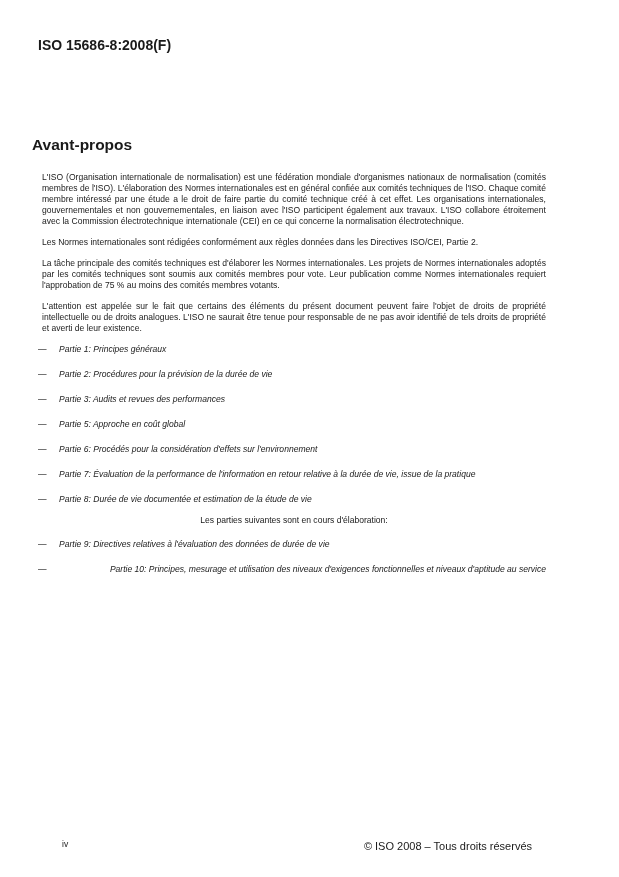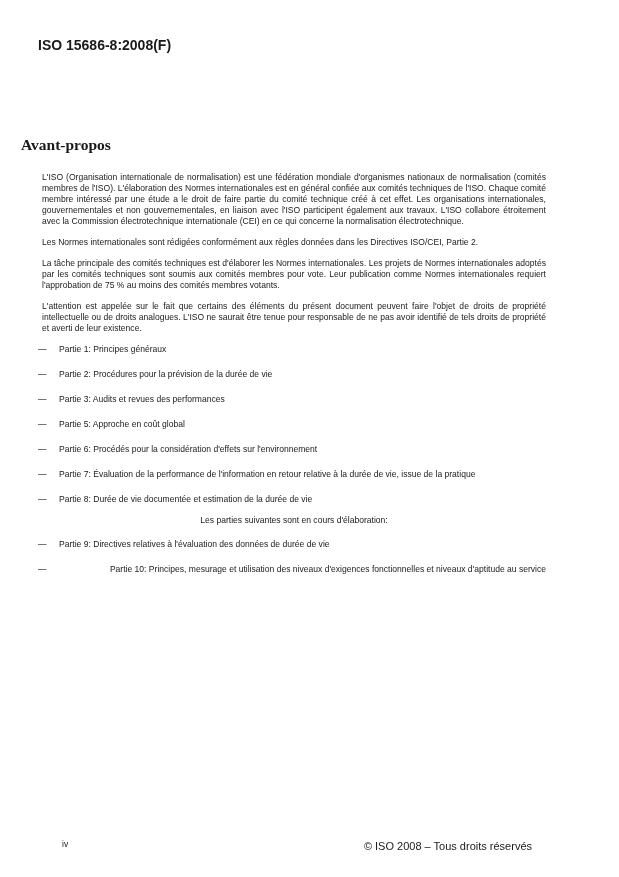--- a/index.html
+++ b/index.html
@@ -5,32 +5,32 @@
     html, body { margin: 0; padding: 0; background: #ffffff; }
     body {
       width: 619px; height: 877px; position: relative; overflow: hidden;
       font-family: "Liberation Sans", sans-serif; color: #1a1a1a;
     }
     .header {
       position: absolute; left: 38px; top: 37px;
       font-size: 14px; font-weight: bold; letter-spacing: 0;
     }
     .title {
-      position: absolute; left: 21px; top: 136px;
-      font-size: 15.5px; font-weight: bold; font-family: Liberation Serif, serif;
+      position: absolute; left: 32px; top: 136px;
+      font-size: 15.5px; font-weight: bold;
     }
     .content {
       position: absolute; left: 38px; top: 172px; width: 508px;
       font-size: 8.55px; line-height: 11px;
     }
     .content p { margin: 0 0 10px 4px; text-align: justify; }
     .content p.last-left { text-align: center; }
     .list-item { display: flex; margin: 0 0 14px 0; }
     .dash { width: 21px; flex: 0 0 21px; }
-    .item-text { flex: 1; text-align: justify; }
+    .item-text { font-style: italic; flex: 1; text-align: justify; }
     .item-text.left { text-align: right; }
     i { font-style: italic; }
     .footer-left {
       position: absolute; left: 38px; top: 839px; font-size: 8.5px; padding-left: 24px;
     }
     .footer-right {
       position: absolute; right: 87px; top: 840px; font-size: 11px;
     }
   </style>
 </head>
@@ -66,21 +66,21 @@
     <div class="list-item">
         <span class="dash">—</span>
         <span class="item-text">Partie 6: Procédés pour la considération d'effets sur l'environnement</span>
       </div>
     <div class="list-item">
         <span class="dash">—</span>
         <span class="item-text">Partie 7: Évaluation de la performance de l'information en retour relative à la durée de vie, issue de la pratique</span>
       </div>
     <div class="list-item" style="margin-bottom:10px">
         <span class="dash">—</span>
-        <span class="item-text">Partie 8: Durée de vie documentée et estimation de la durée de vie</span>
+        <span class="item-text">Partie 8: Durée de vie documentée et estimation de la étude de vie</span>
       </div>
   </div>
 
   <p class="last-left" style="margin-bottom:13px">Les parties suivantes sont en cours d'élaboration:</p>
 
   <div>
     <div class="list-item">
         <span class="dash">—</span>
         <span class="item-text">Partie 9: Directives relatives à l'évaluation des données de durée de vie</span>
       </div>

